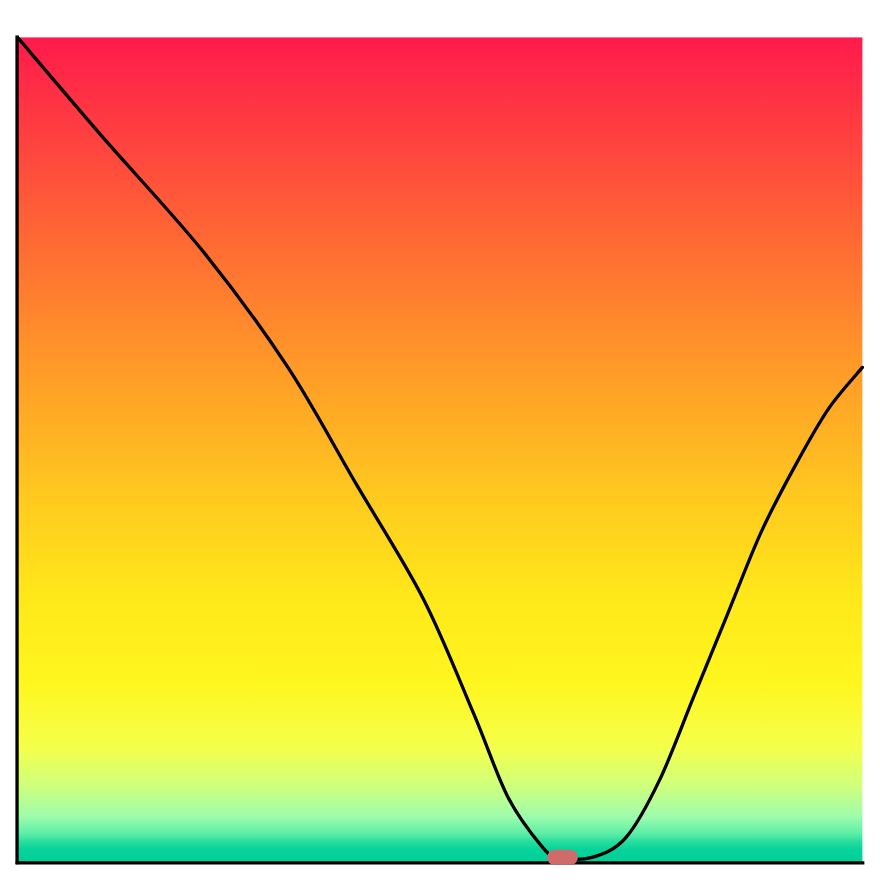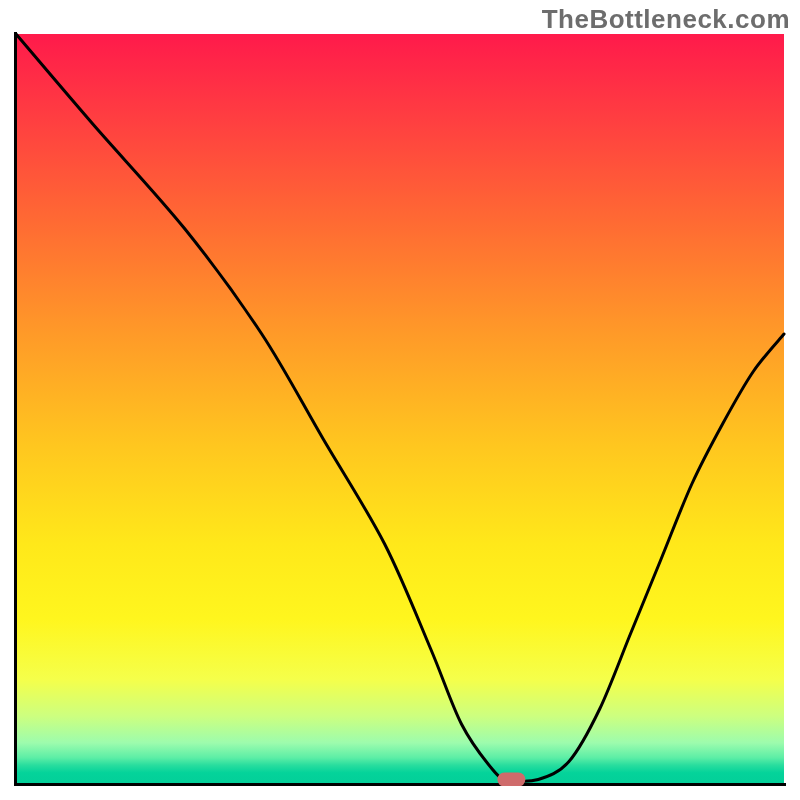--- a/index.html
+++ b/index.html
@@ -33,21 +33,20 @@
     height: 754px;
   }
   svg {
     display: block;
   }
 </style>
 </head>
 <body>
 
 <div class="frame">
-  <div class="watermark">TheBottleneck.com</div>
 
   <div class="plot">
     <svg id="chart-svg" viewBox="0 0 772 754" width="772" height="754">
         <defs>
           <linearGradient id="bg-grad" x1="0" y1="0" x2="0" y2="1">
             <stop offset="0%" stop-color="#ff1a4b"></stop>
             <stop offset="10%" stop-color="#ff3a42"></stop>
             <stop offset="25%" stop-color="#ff6a33"></stop>
             <stop offset="40%" stop-color="#ff9a28"></stop>
             <stop offset="55.00000000000001%" stop-color="#ffc71f"></stop>

